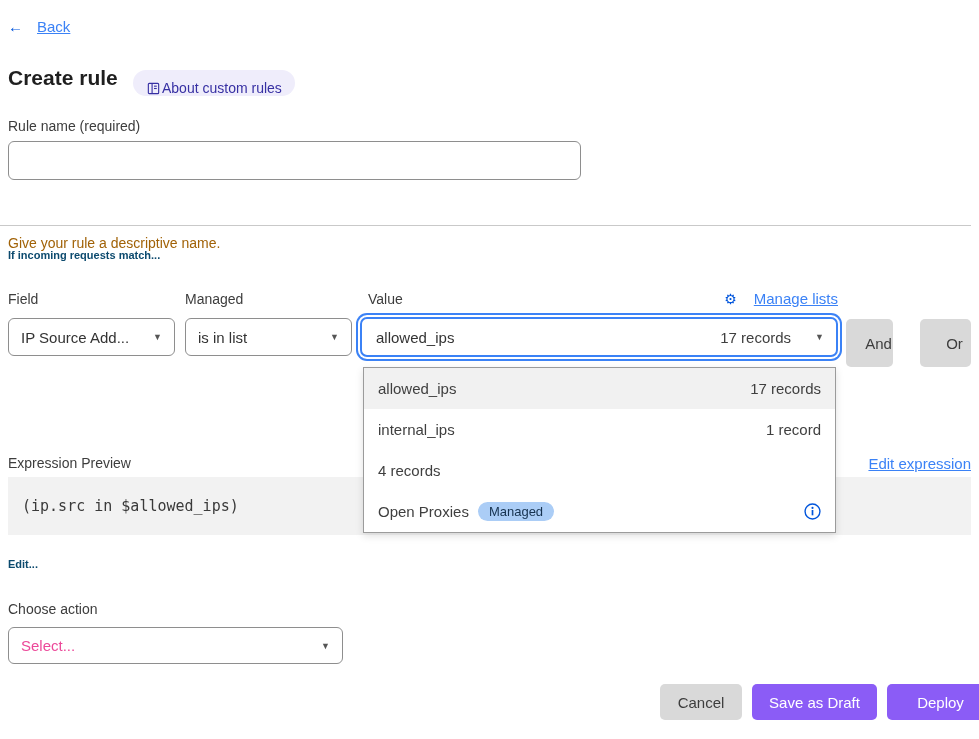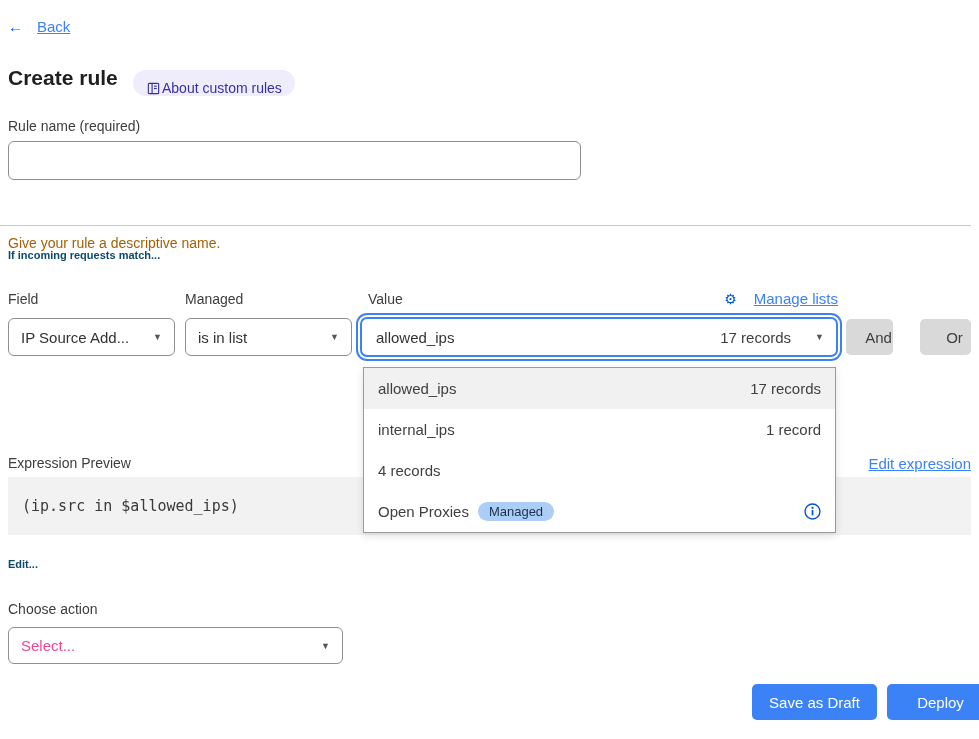--- a/index.html
+++ b/index.html
@@ -35,40 +35,40 @@
   .manage-lists { position: absolute; top: 290px; right: 141px; font-size: 15px; color: #0055dc; display: flex;
       align-items: center; gap: 5px; cursor: pointer; }
   .gear { font-size: 14px; text-decoration: none; }
 
   .combo { position: absolute; left: 360px; top: 317px; width: 478px; height: 40px; background: #fff;
       border: 2px solid #3b82f6; border-radius: 7px; box-shadow: 0 0 0 2px #fff, 0 0 0 4px #3b82f6;
       display: flex; align-items: center; padding: 0 12px 0 14px; font-size: 15px; color: #333; z-index: 20; cursor: pointer; }
   .combo .sel-text { flex: 1; }
   .combo .records { color: #3f3f3f; margin-right: 16px; }
 
-  .gray-btn { position: absolute; top: 319px; height: 36px; background: #d9d9d9; border: none; border-radius: 5px;
+  .gray-btn { position: absolute; top: 319px; height: 48px; background: #d9d9d9; border: none; border-radius: 5px;
       font-size: 15px; color: #3d3d3d; font-family: inherit; cursor: pointer; padding-left: 18px; }
 
   .dropdown { position: absolute; left: 363px; top: 367px; width: 473px; background: #fff; border: 1px solid #9b9b9b;
       box-shadow: 0 3px 8px rgba(0,0,0,0.12); z-index: 30; }
   .dd-row { height: 41px; display: flex; align-items: center; padding: 0 14px; font-size: 15px; color: #3f3f3f; cursor: pointer; }
   .dd-row.highlight { background: #f1f1f1; }
   .dd-row .dd-name { flex: 1; display: flex; align-items: center; gap: 9px; }
   .dd-row .dd-meta { color: #3f3f3f; }
   .managed-badge { background: #abcdf6; color: #16324f; font-size: 13px; padding: 2px 11px; border-radius: 11px; }
 
   .edit-expression { position: absolute; top: 455px; right: 8px; font-size: 15px; }
   .expr-box { position: absolute; left: 8px; top: 477px; width: 963px; height: 58px; background: #f2f2f2; z-index: 5;
       display: flex; align-items: center; padding: 0 14px; }
   .expr-code { font-family: "DejaVu Sans Mono", "Liberation Mono", monospace; font-size: 15px; color: #3a3a3a; }
 
   .footer-btn { position: absolute; top: 684px; height: 36px; border: none; border-radius: 5px; font-size: 15px;
       font-family: inherit; cursor: pointer; }
   .btn-gray { background: #d9d9d9; color: #3d3d3d; }
-  .btn-blue { background: #3b82f6; color: #fff; }
+  .btn-blue { background: #8b5cf6; color: #fff; }
 
   .info-icon { display: inline-flex; cursor: pointer; }
 </style>
 </head>
 <body>
 
 <div class="page">
 
   <div class="back">
     <span class="arrow">←</span><a class="link">Back</a>
@@ -160,16 +160,17 @@
     <span class="expr-code">(ip.src in $allowed_ips)</span>
   </div>
 
   <h2 class="section-heading" style="top:558px;">Edit...</h2>
   <label class="field-label" style="left:8px; top:601px;">Choose action</label>
   <div class="select" style="left:8px; top:627px; width:335px; height:37px;">
     <span class="sel-text placeholder">Select...</span>
     <span class="caret">▼</span>
   </div>
 
+  <button class="footer-btn btn-gray" style="left:660px; width:82px;">Cancel</button>
   <button class="footer-btn btn-blue" style="left:752px; width:125px;">Save as Draft</button>
   <button class="footer-btn btn-blue" style="left:887px; width:107px;">Deploy</button>
 
 </div>
 
 </body></html>

